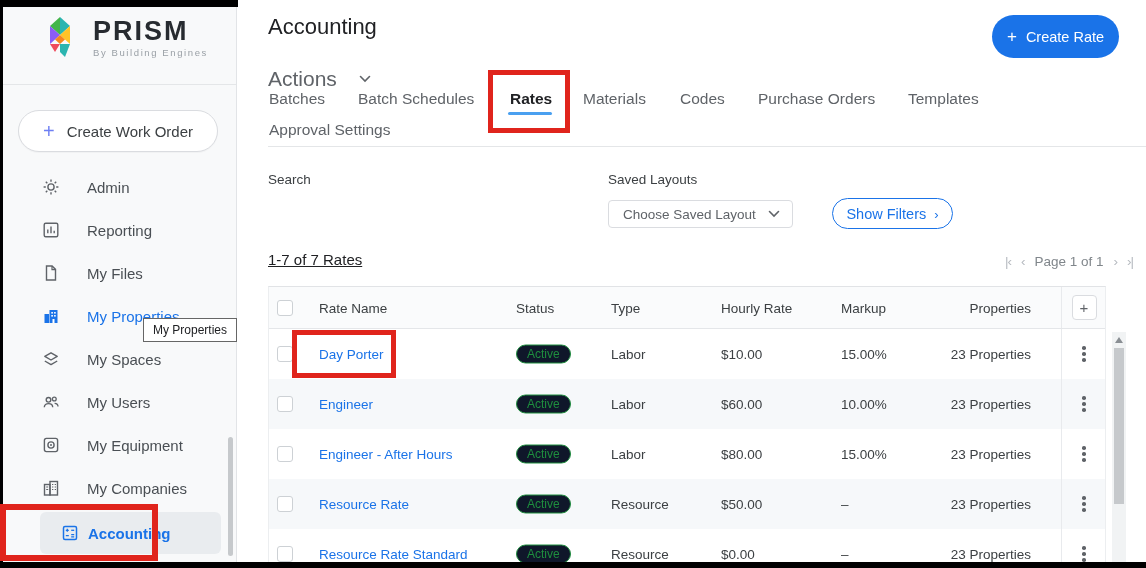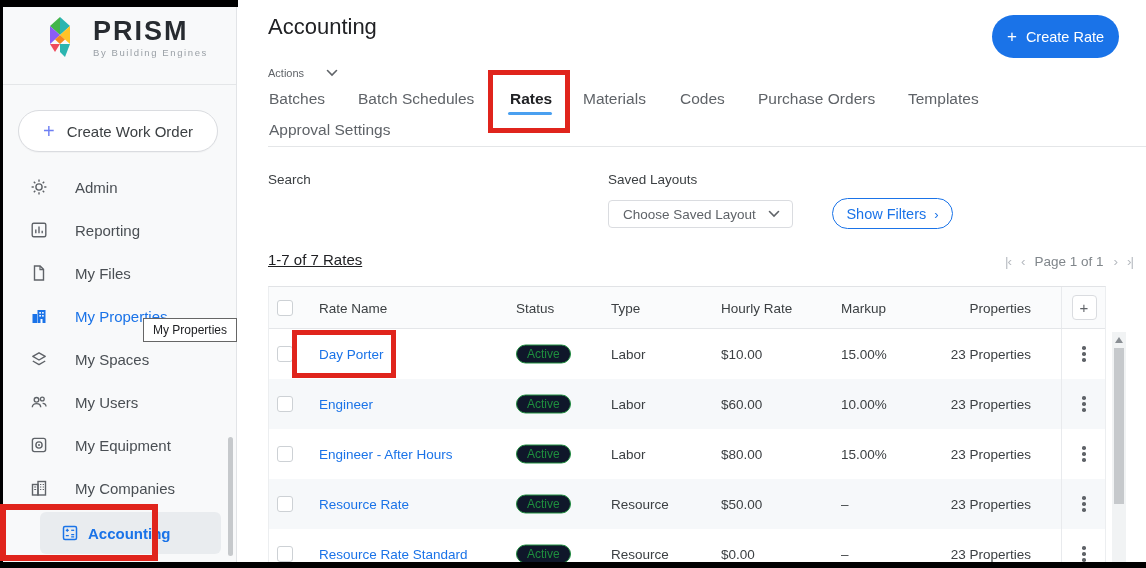--- a/index.html
+++ b/index.html
@@ -9,34 +9,34 @@
   
   .sidebar{position:absolute;left:3px;top:7px;width:234px;height:555px;background:#f8f9fa;border-right:1px solid #e2e4e7;z-index:1;}
   .logo-wrap{position:absolute;left:42px;top:9px;display:flex;align-items:flex-start;}
   .logo-text{margin-left:18px;}
   .logo-title{font-size:27px;font-weight:700;letter-spacing:2px;color:#272b30;line-height:30px;}
   .logo-sub{font-size:9.5px;letter-spacing:1.6px;color:#9aa0a6;margin-top:1px;}
   .logo-divider{position:absolute;left:0;top:77px;width:100%;height:1px;background:#e4e6e8;}
   .cwo-btn{position:absolute;left:15px;top:103px;width:200px;height:42px;background:#fff;border:1px solid #dadce0;border-radius:21px;display:flex;align-items:center;justify-content:center;gap:12px;cursor:pointer;box-shadow:0 1px 1px rgba(0,0,0,.03);}
   .cwo-plus{color:#6e7ff3;font-size:20px;font-weight:400;line-height:20px;}
   .cwo-label{font-size:15px;color:#3c4043;}
-  .nav-item{position:absolute;left:0;width:234px;height:30px;display:flex;align-items:center;padding-left:27px;gap:27px;cursor:pointer;}
+  .nav-item{position:absolute;left:12px;width:234px;height:30px;display:flex;align-items:center;padding-left:27px;gap:27px;cursor:pointer;}
   .nav-label{font-size:15px;color:#4a4f54;}
   .nav-item.blue .nav-label{color:#1a73e8;}
   .nav-item.selected .nav-label{color:#1a73e8;font-weight:700;}
   .acct-bg{position:absolute;left:37px;top:505px;width:181px;height:42px;background:#e9ecef;border-radius:6px;}
   .nav-item.selected{left:30px;padding-left:28px;gap:9px;}
   .sb-scroll{position:absolute;left:225px;top:430px;width:5px;height:119px;background:#c6c9cc;border-radius:3px;}
 
   
   .page-title{position:absolute;left:268px;top:14px;font-size:22px;font-weight:500;color:#202124;}
   .create-rate{position:absolute;left:992px;top:15px;width:127px;height:43px;border:none;border-radius:22px;background:#1a73e8;color:#fff;display:flex;align-items:center;justify-content:center;gap:9px;cursor:pointer;}
   .cr-plus{font-size:17px;line-height:17px;}
   .cr-label{font-size:14.5px;}
-  .actions{position:absolute;left:268px;top:67px;display:flex;align-items:center;gap:22px;font-size:11px;color:#5f6368;cursor:pointer;}
+  .actions{position:absolute;left:268px;top:67px;display:flex;align-items:center;gap:22px;font-size:21px;color:#5f6368;cursor:pointer;}
   .tab{position:absolute;top:90px;font-size:15.5px;color:#5f6368;cursor:pointer;white-space:nowrap;}
   .tab.active{color:#202124;font-weight:700;}
   .tab-underline{position:absolute;left:508px;top:112px;width:44px;height:3px;background:#4aa0f0;border-radius:2px;}
   .tab2{position:absolute;left:269px;top:121px;font-size:15.5px;color:#5f6368;cursor:pointer;}
   .tabs-divider{position:absolute;left:268px;top:146px;width:878px;height:1px;background:#e4e6e8;}
 
   
   .flt-label{position:absolute;top:172px;font-size:13.5px;color:#3c4043;}
   .search-box{position:absolute;left:268px;top:199px;width:300px;height:30px;border:1px solid #dadce0;border-radius:4px;background:#fff;}
   .search-box input{position:absolute;left:0;top:0;width:100%;height:100%;border:none;outline:none;background:transparent;padding:0 34px 0 14px;font-size:13.5px;color:#3c4043;}

